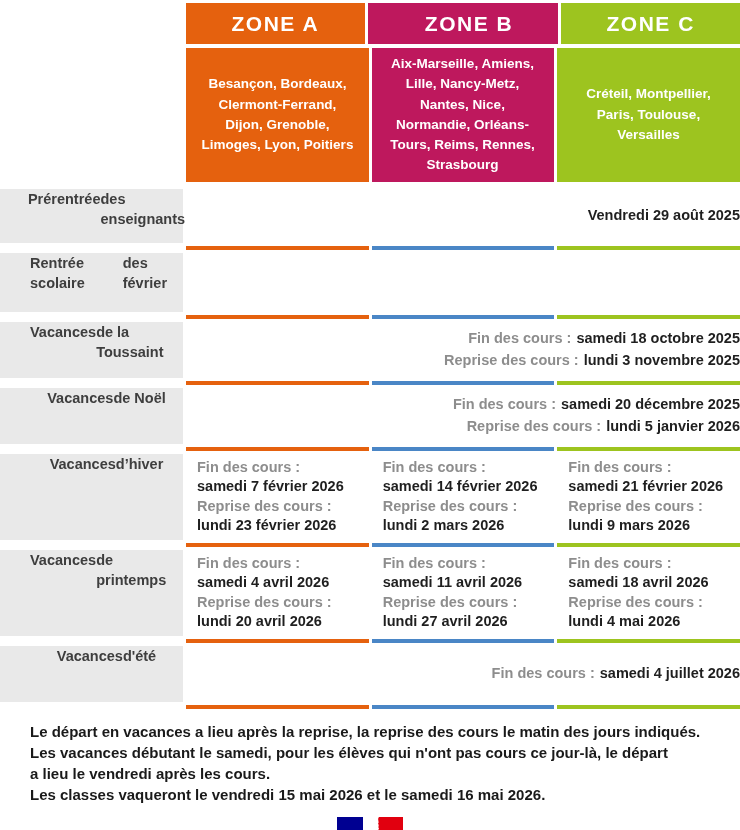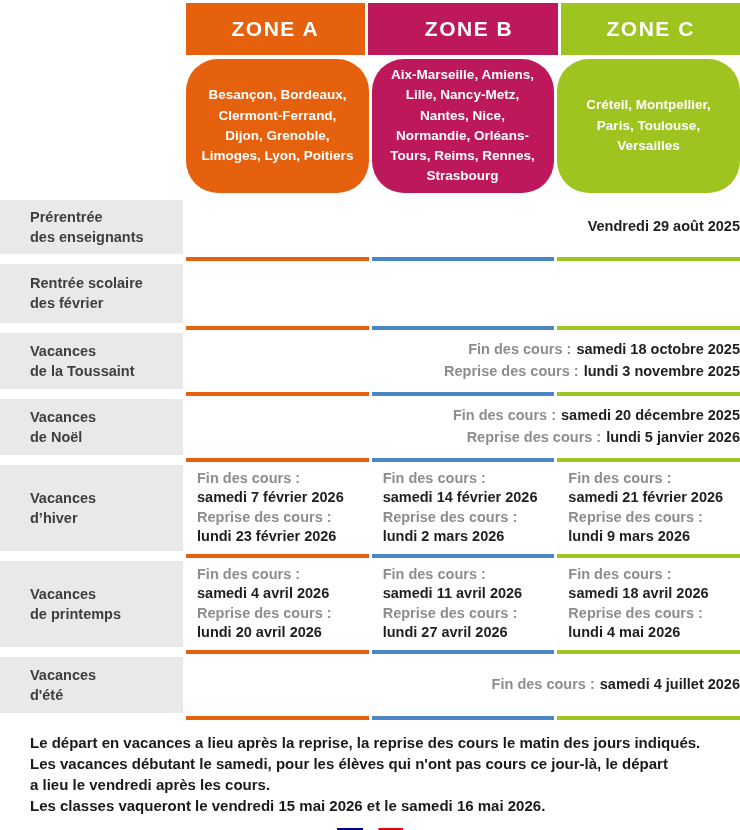--- a/index.html
+++ b/index.html
@@ -5,34 +5,34 @@
   html,body{margin:0;padding:0;}
   body{
     width:740px;height:830px;background:#ffffff;overflow:hidden;
     font-family:"Liberation Sans", sans-serif;
     -webkit-font-smoothing:antialiased;
   }
   .page{width:740px;padding-top:3px;box-sizing:border-box;}
 
   
   .zrow{display:flex;gap:3px;margin-left:186px;}
-  .zhead{flex:1;height:52px;display:flex;align-items:center;justify-content:center;
+  .zhead{flex:1;height:41px;display:flex;align-items:center;justify-content:center;
     color:#fff;font-size:21px;font-weight:700;letter-spacing:1.5px;}
   .zcities{flex:1;min-height:109px;display:flex;align-items:center;justify-content:center;
     color:#fff;font-size:13.5px;font-weight:700;line-height:1.5;text-align:center;
-    padding:6px 13px;box-sizing:border-box;border-radius:32px;}
+    padding:6px 13px;box-sizing:border-box;}
   .cities-row{margin-top:4px;}
   .za{background:#e5610e;}
   .zb{background:#be185d;padding-left:12px;}
   .zc{background:#9dc41f;}
 
   
   .rows{margin-top:7px;}
   .row{display:flex;}
-  .rlabel{width:183px;background:#e9e9e9;display:flex;flex-direction:column;
+  .rlabel{width:183px;background:#e9e9e9;display:flex;flex-direction:row;
     justify-content:center;padding-left:30px;box-sizing:border-box;
     color:#3e3e3e;font-size:14.5px;font-weight:700;line-height:1.38;}
   .rcontent{flex:1;margin-left:3px;display:flex;}
   .center{flex-direction:column;align-items:flex-end;justify-content:center;
     text-align:center;font-size:14.5px;line-height:1.45;}
   .h54{min-height:54px;} .h59{min-height:59px;} .h56{min-height:56px;} .h76{min-height:76px;}
   .row.h54 .rlabel, .row.h54 .rcontent{min-height:54px;}
   .muted{color:#8d8d8d;font-weight:700;}
   .cline .muted{margin-right:5px;}
   .date{color:#1f1f1f;font-weight:700;}

